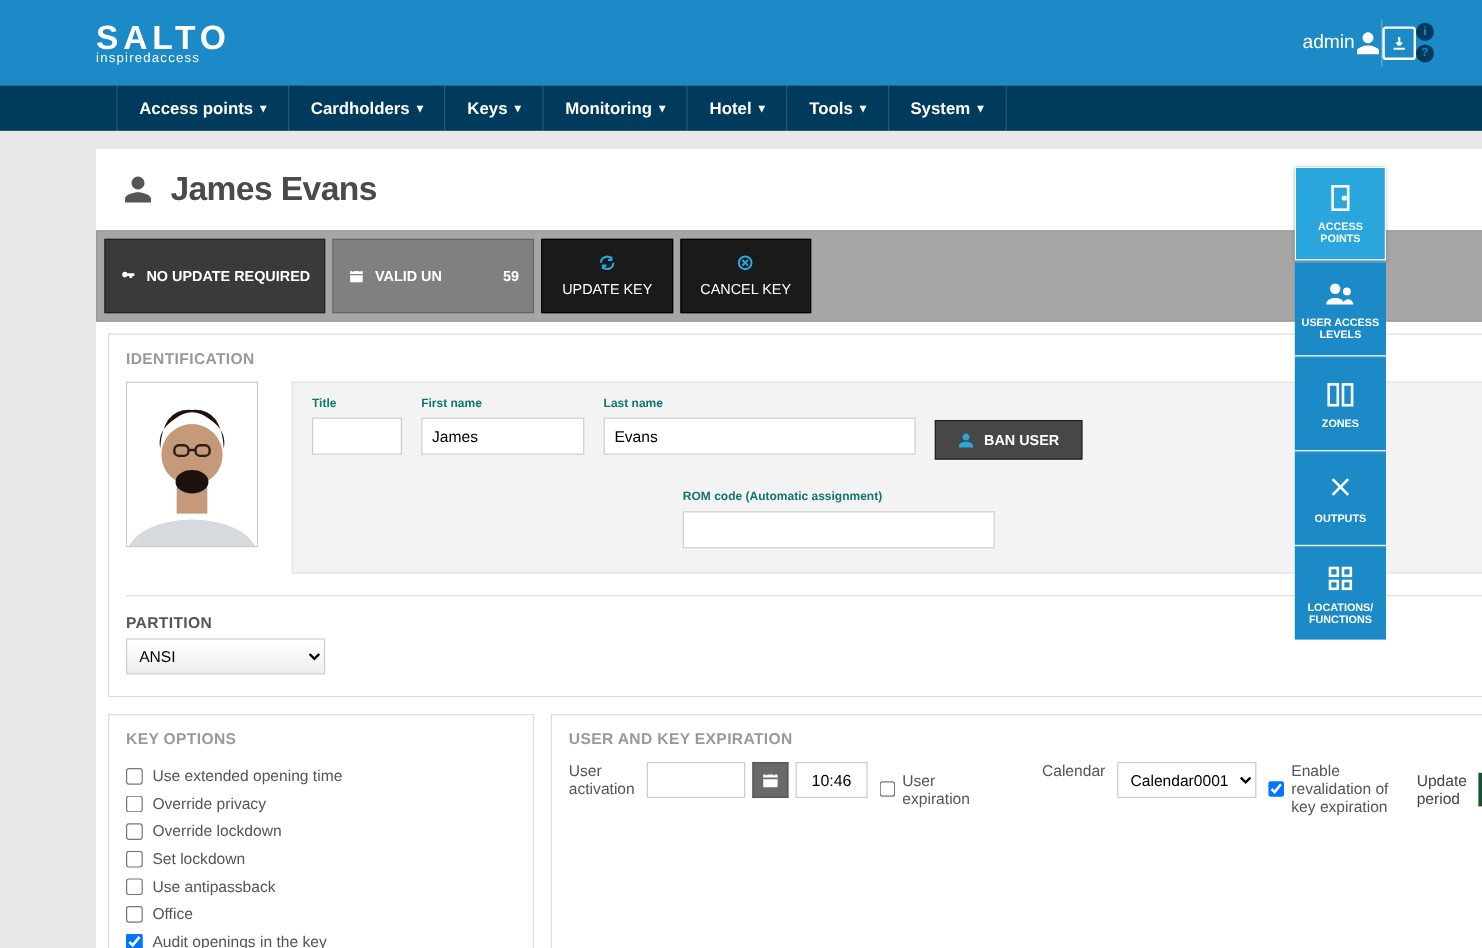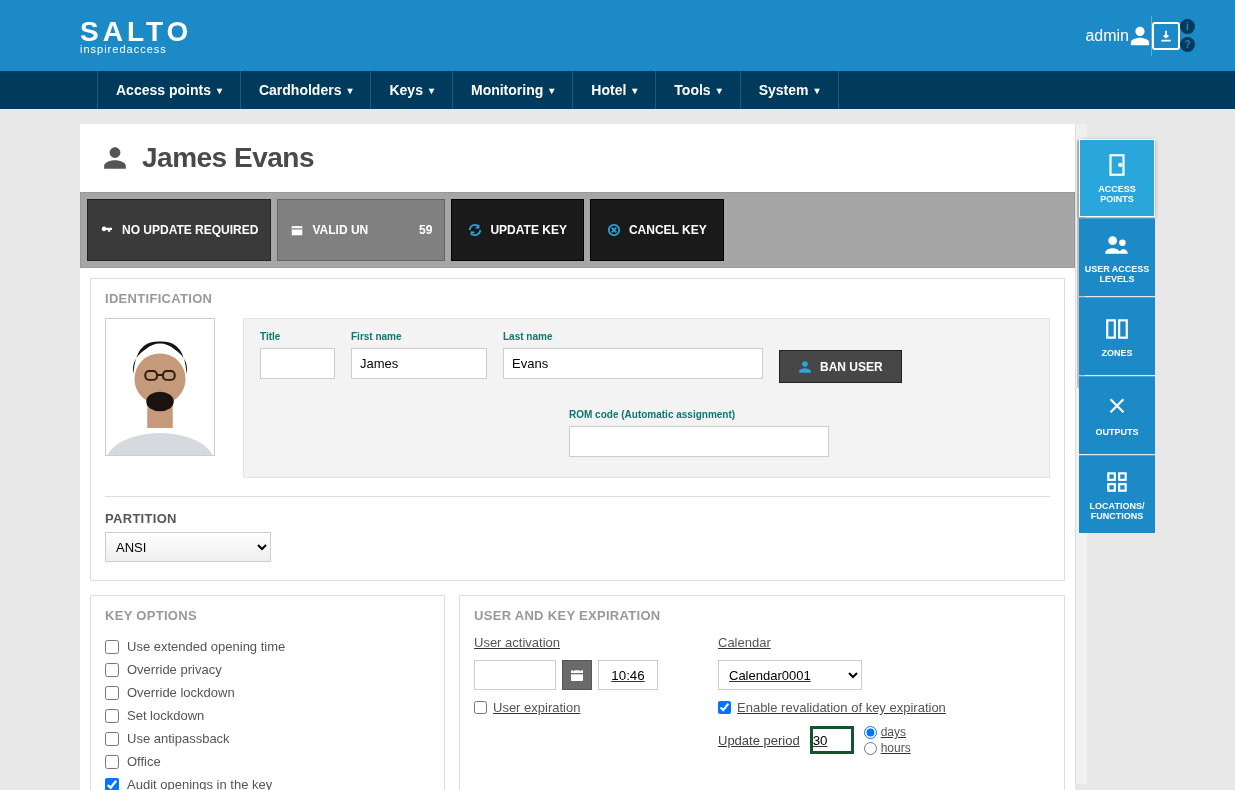--- a/index.html
+++ b/index.html
@@ -32,21 +32,21 @@
 
 
 .page-title-row { display: flex; align-items: center; padding: 18px 22px; gap: 14px; }
 .page-title-icon { width: 26px; height: 26px; color: #555; }
 .page-title { font-size: 28px; font-weight: bold; color: #4a4a4a; font-family: "Arial Narrow", Arial; letter-spacing: -0.5px; }
 
 
 .toolbar { background: #a6a6a6; padding: 6px 6px; display: flex; gap: 6px; border: 1px solid #999; }
 .tb-badge { background: #3a3a3a; color: #fff; border: 1px solid #222; padding: 7px 12px; display: flex; align-items: center; gap: 8px; font-size: 12px; font-weight: bold; }
 .tb-badge.light { background: #808080; border: 1px solid #666; }
-.tb-btn { background: #1a1a1a; color: #fff; border: 1px solid #000; padding: 23px 16px; display: flex; align-items: center; gap: 8px; font-size: 12px; font-weight: bold; cursor: pointer; }
+.tb-btn { background: #1a1a1a; color: #fff; border: 1px solid #000; padding: 12px 16px; display: flex; align-items: center; gap: 8px; font-size: 12px; font-weight: normal; cursor: pointer; flex-direction: column; }
 .tb-icon { width: 14px; height: 14px; }
 .valid-wrap { display: flex; justify-content: space-between; min-width: 168px; }
 
 
 .panel-area { padding: 10px; }
 .panel { border: 1px solid #ddd; margin-bottom: 14px; }
 .panel-header { color: #999; font-weight: bold; padding: 12px 14px; font-size: 13px; letter-spacing: 0.3px; }
 .panel-body { padding: 0 14px 18px 14px; }
 
 
@@ -69,21 +69,21 @@
 
 .two-col { display: flex; gap: 14px; }
 .col-left { flex: 0 0 355px; }
 .col-right { flex: 1; }
 .chklist { list-style: none; }
 .chklist li { display: flex; align-items: center; gap: 8px; padding: 4px 0; color: #555; }
 .chklist input[type=checkbox] { width: 14px; height: 14px; cursor:pointer;}
 
 
 .exp-grid { display: flex; gap: 60px; }
-.exp-col { display: flex; flex-direction: column; gap: 10px; text-decoration: underline; }
+.exp-col { display: flex; flex-direction: row; gap: 10px; }
 .exp-col label.head { font-size: 13px; color: #555; }
 .date-row { display: flex; gap: 6px; }
 .date-input { width: 82px; height: 30px; border:1px solid #ccc; }
 .date-btn { width: 30px; height: 30px; background:#6a6a6a; border:1px solid #555; display:flex;align-items:center;justify-content:center; cursor:pointer; }
 .date-btn svg { width:16px; height:16px; color:#fff; }
 .time-input { width: 60px; height: 30px; border:1px solid #ccc; text-align:center; }
 .cal-select { width: 144px; height: 30px; border:1px solid #ccc; background:#fff; font-size:13px; padding:0 6px;}
 .check-row { display:flex; align-items:center; gap:6px; color:#555; }
 .period-row { display:flex; align-items:center; gap:10px; color:#444; }
 .spin { width:44px; height:28px; border:3px solid #14532d; text-align:left; }

